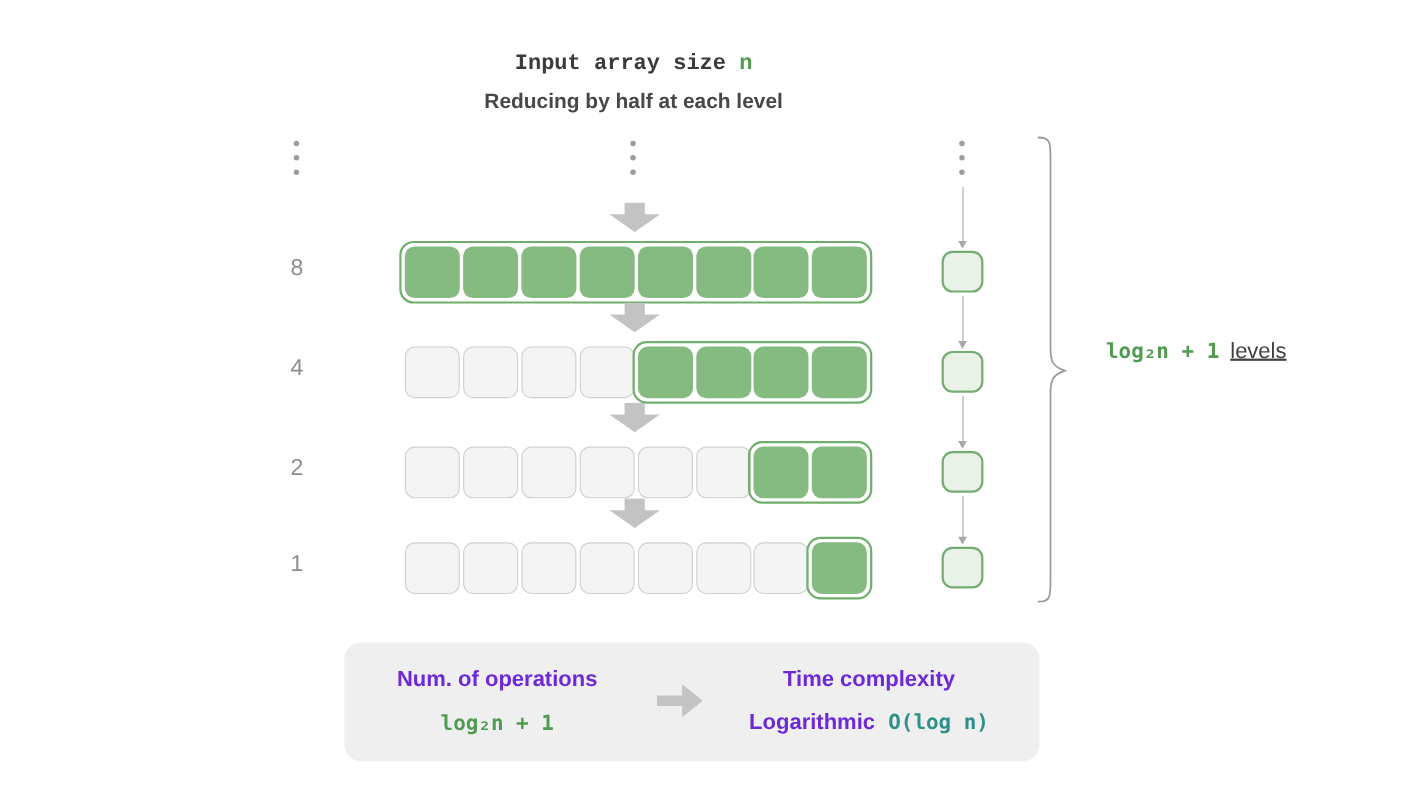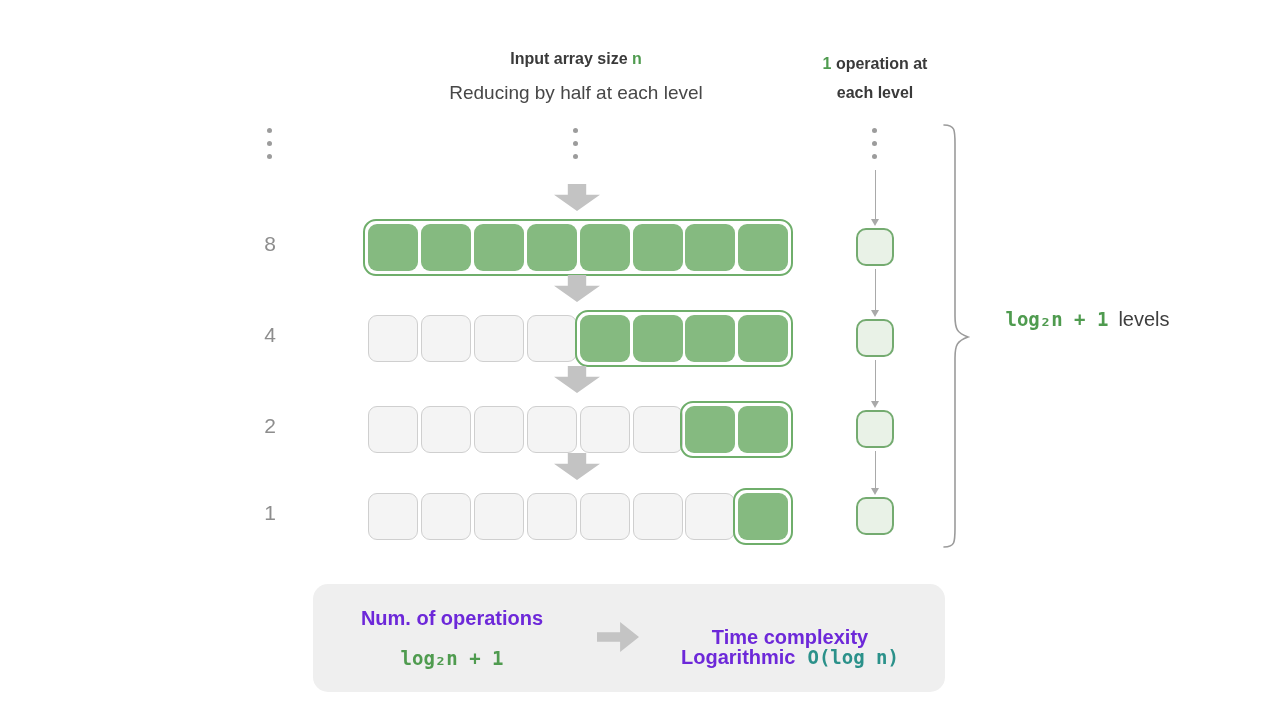--- a/index.html
+++ b/index.html
@@ -2,22 +2,22 @@
 <html><head>
 <meta charset="utf-8">
 <style>
   html,body{margin:0;padding:0;background:#ffffff;}
   .canvas{
     position:relative;width:1280px;height:720px;background:#ffffff;overflow:hidden;
     font-family:"Liberation Sans",sans-serif;color:#3a3a3a;
   }
   .abs{position:absolute;}
   .center{text-align:center;}
-  .hdr{font-size:16px;font-weight:700;color:#3a3a3a;line-height:29px;}
-  .sub{font-size:19px;font-weight:400;color:#474747;text-align:center;}
+  .hdr{font-size:20px;font-weight:700;color:#3a3a3a;line-height:29px;font-family:Liberation Mono, monospace;}
+  .sub{font-size:19px;font-weight:700;color:#474747;text-align:center;}
   .green-t{color:#4f9b4f;}
   .teal-t{color:#2b918a;}
   .mono{font-family:"DejaVu Sans Mono",monospace;}
   
   .vdots{display:flex;flex-direction:column;align-items:center;gap:8px;}
   .vdots i{width:5px;height:5px;border-radius:50%;background:#9c9c9c;display:block;}
   
   .big-arrow{
     width:46px;height:27px;background:#c3c3c3;
     clip-path:polygon(30% 0,70% 0,70% 40%,100% 40%,50% 100%,0 40%,30% 40%);
@@ -36,45 +36,41 @@
     border-radius:10px;background:#e9f2e7;
   }
   .conn-line{width:1.5px;background:#a9a9a9;}
   .conn-head{
     width:0;height:0;border-left:4.5px solid transparent;border-right:4.5px solid transparent;
     border-top:7px solid #a9a9a9;
   }
   
   .brace-label{font-size:20px;line-height:30px;color:#3f3f3f;}
   .brace-label .formula{font-size:19px;font-weight:700;}
-  .brace-suffix{margin-left:10px;}
+  .brace-suffix{margin-left:10px;text-decoration:underline;}
   
   .summary{background:#efefef;border-radius:15px;}
   .sum-title{font-size:20px;font-weight:700;color:#6d28d9;}
   .sum-formula{font-size:19px;font-weight:700;}
   .right-arrow{
     width:42px;height:30px;background:#c4c4c4;
     clip-path:polygon(0 34%,55% 34%,55% 0,100% 50%,55% 100%,55% 66%,0 66%);
   }
   .watermark{font-size:14px;color:#c9c9c9;letter-spacing:1px;}
 </style>
 </head>
 <body>
 
 <div class="canvas">
 
 
   <div class="abs hdr center" style="left:406px;top:44px;width:340px;"><span>Input array size </span><span class="green-t">n</span></div>
 
   <div class="abs sub center" style="left:406px;top:82px;width:340px;">Reducing by half at each level</div>
 
-  <div class="abs hdr center" style="left:775px;top:49px;width:200px;">
-    <div><span class="green-t">1</span><span> operation at</span></div>
-    <div>each level</div>
-  </div>
 
   <div class="abs vdots" style="left:267px;top:128px;">
       <i></i>
       <i></i>
       <i></i>
     </div>
   <div class="abs vdots" style="left:573px;top:128px;">
       <i></i>
       <i></i>
       <i></i>
@@ -152,16 +148,16 @@
     <div><span class="formula mono green-t">log₂n + 1</span><span class="brace-suffix">levels</span></div>
   </div>
 
   <div class="abs summary" style="left:313px;top:584px;width:632px;height:108px;"></div>
 
   <div class="abs sum-title center" style="left:332px;top:607px;width:240px;">Num. of operations</div>
   <div class="abs sum-formula mono green-t center" style="left:332px;top:647px;width:240px;">log₂n + 1</div>
 
   <div class="abs right-arrow" style="left:597px;top:622px;"></div>
 
-  <div class="abs sum-title center" style="left:660px;top:607px;width:260px;margin-top:19px;">Time complexity</div>
+  <div class="abs sum-title center" style="left:660px;top:607px;width:260px;">Time complexity</div>
   <div class="abs center" style="left:640px;top:646px;width:300px;"><span class="sum-title teal-t" style="font-size:20px;">Logarithmic</span><span class="sum-formula mono teal-t" style="margin-left:12px;">O(log n)</span></div>
 
 </div>
 
 </body></html>

